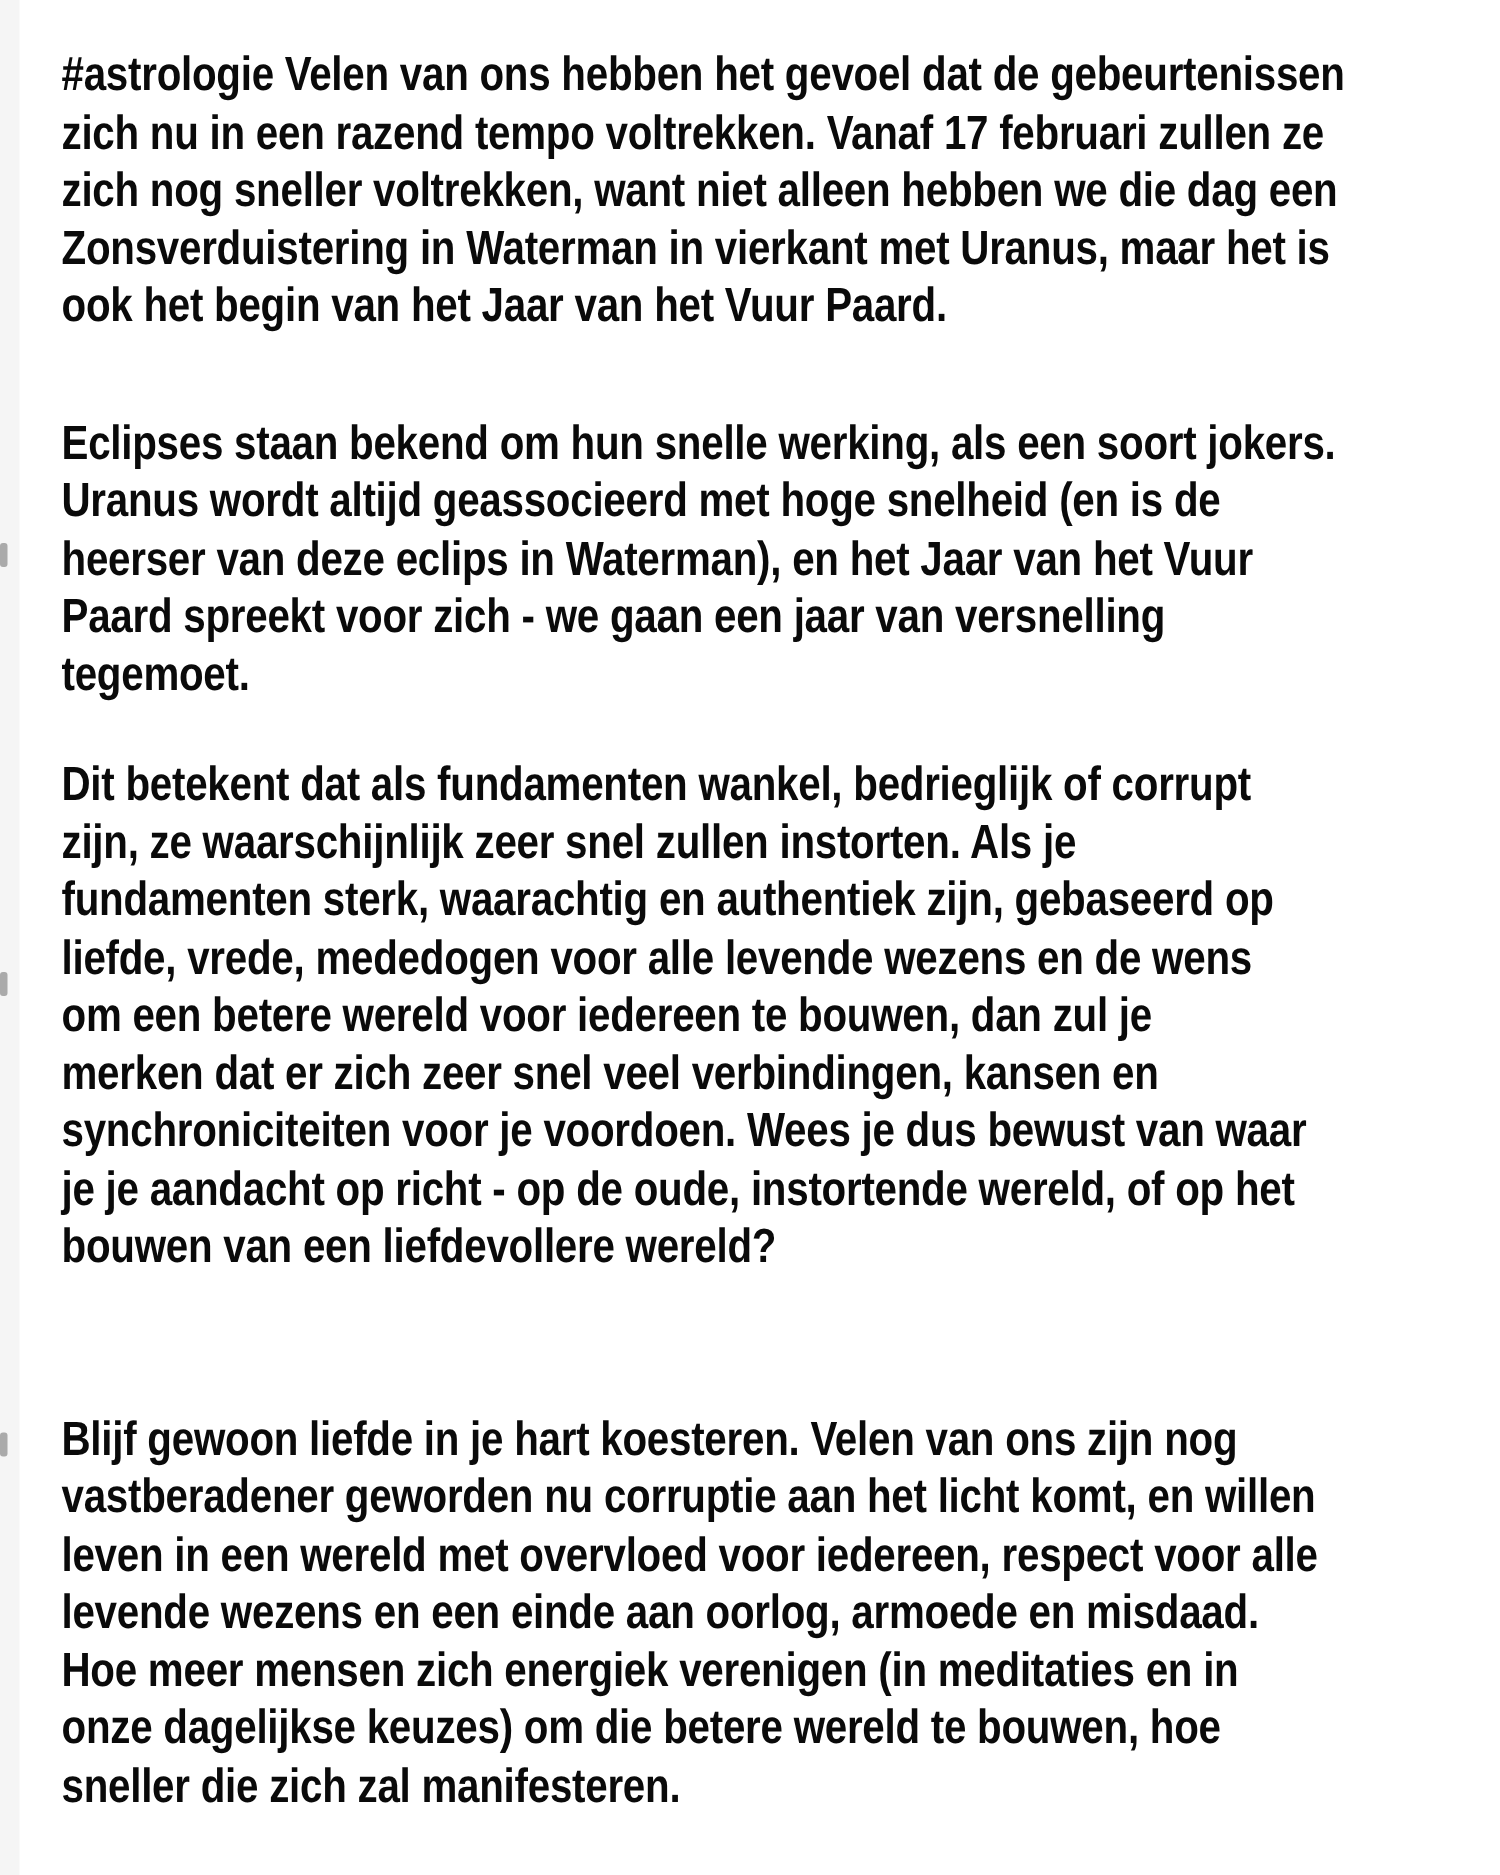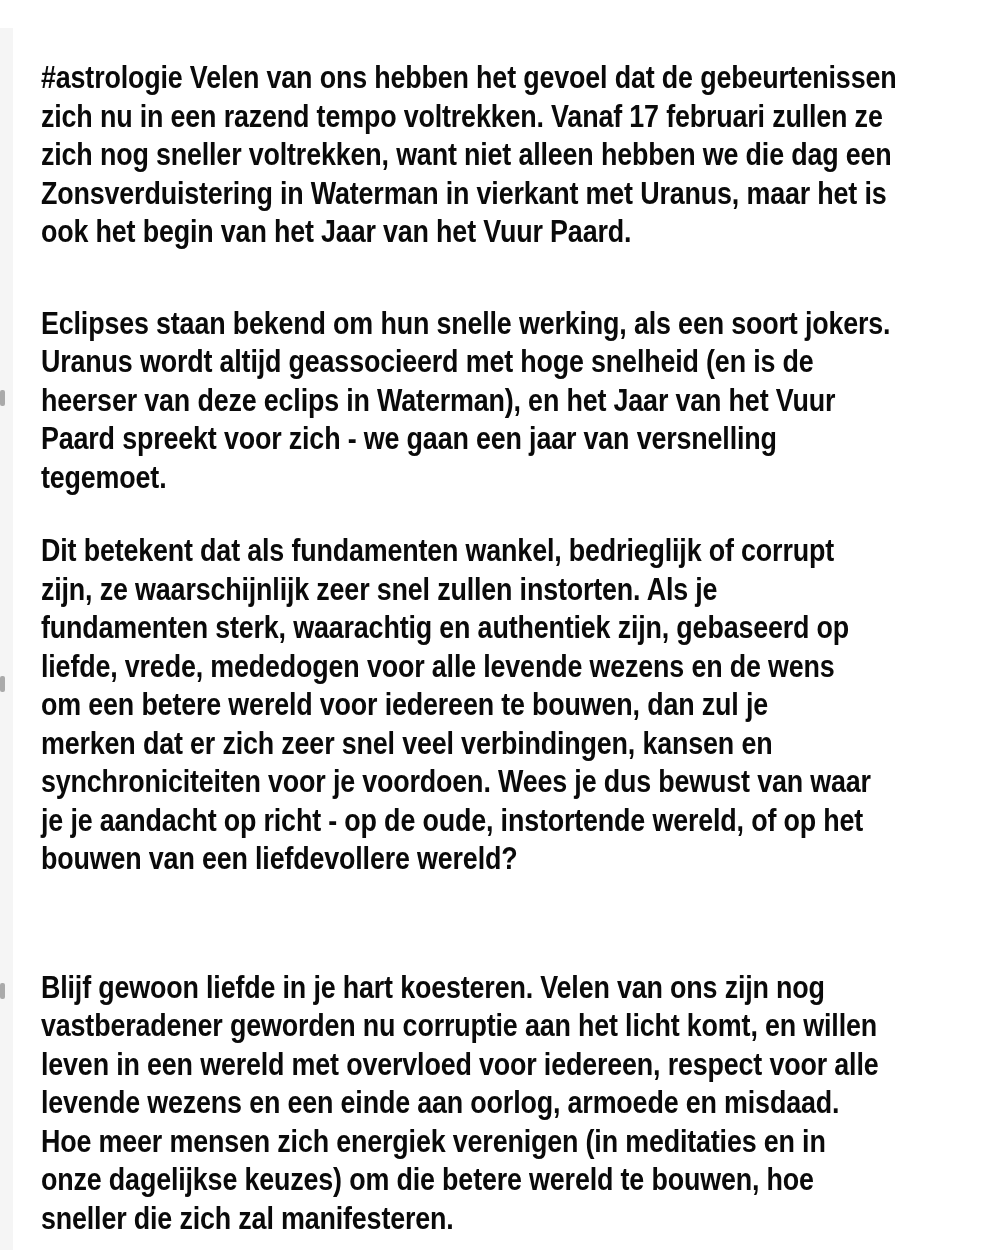--- a/index.html
+++ b/index.html
@@ -11,21 +11,20 @@
     height: 1250px;
     background: var(--bg, #ffffff);
     overflow: hidden;
     font-family: "Liberation Sans", sans-serif;
   }
   .page {
     position: relative;
     width: 1000px;
     height: 940px;
     background: var(--bg, #ffffff);
-    margin-top: 28px;
   }
   
   .edge-strip {
     position: absolute;
     left: 0; top: 0;
     width: 13px; height: 1250px;
     background: var(--edge, #f5f5f5);
   }
   .speck {
     position: absolute;

